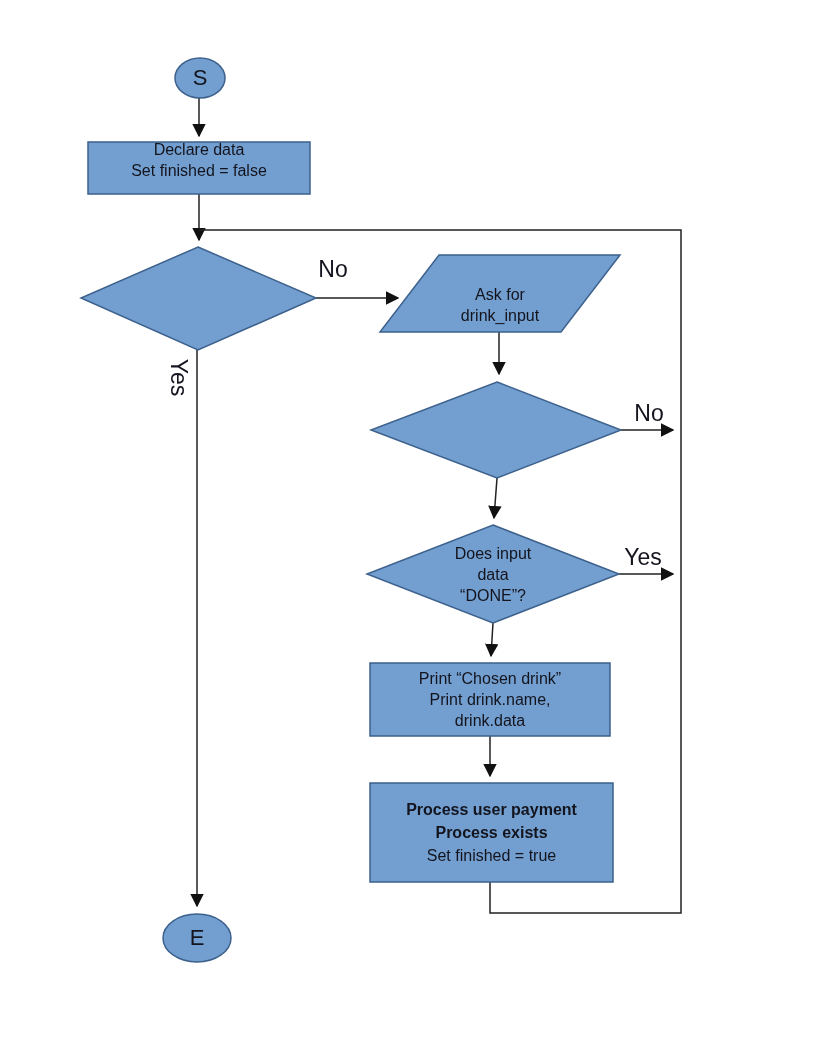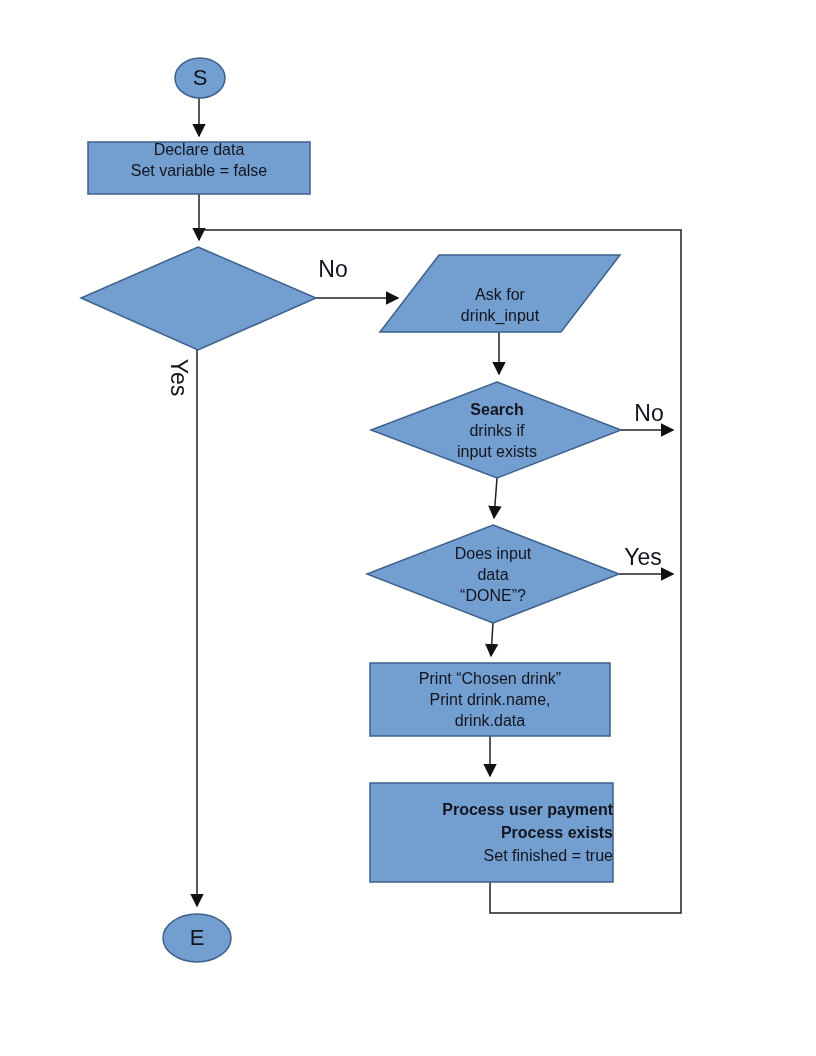--- a/index.html
+++ b/index.html
@@ -94,48 +94,43 @@
       <ellipse cx="197" cy="938" rx="34" ry="24"></ellipse>
     </g>
   </svg>
 
   <div class="node-text terminal-text" style="left:175px;top:58px;width:50px;height:40px;">
     <span>S</span>
   </div>
 
   <div class="node-text" style="left:88px;top:142px;width:222px;height:36px;">
     <span>Declare data</span>
-    <span>Set variable = false</span>
+    <span>Set finished = false</span>
   </div>
 
 
   <div class="node-text" style="left:420px;top:282px;width:160px;height:46px;">
     <span>Ask for</span>
     <span>drink_input</span>
   </div>
 
-  <div class="node-text" style="left:406px;top:398px;width:182px;height:64px;">
-    <span class="b">Search</span>
-    <span>drinks if</span>
-    <span>input exists</span>
-  </div>
 
   <div class="node-text" style="left:402px;top:542px;width:182px;height:64px;align-items:center;">
     <span>Does input</span>
     <span>data</span>
     <span>“DONE”?</span>
   </div>
 
   <div class="node-text" style="left:370px;top:663px;width:240px;height:73px;border-radius:27px;">
     <span>Print “Chosen drink”</span>
     <span>Print drink.name,</span>
     <span>drink.data</span>
   </div>
 
-  <div class="node-text" style="left:370px;top:783px;width:243px;height:99px;line-height:23px;align-items:flex-end;">
+  <div class="node-text" style="left:370px;top:783px;width:243px;height:99px;line-height:23px;">
     <span class="b">Process user payment</span>
     <span class="b">Process exists</span>
     <span>Set finished = true</span>
   </div>
 
   <div class="node-text terminal-text" style="left:163px;top:914px;width:68px;height:48px;">
     <span>E</span>
   </div>
 
   <div class="edge-label" style="left:308px;top:258px;width:50px;">No</div>

